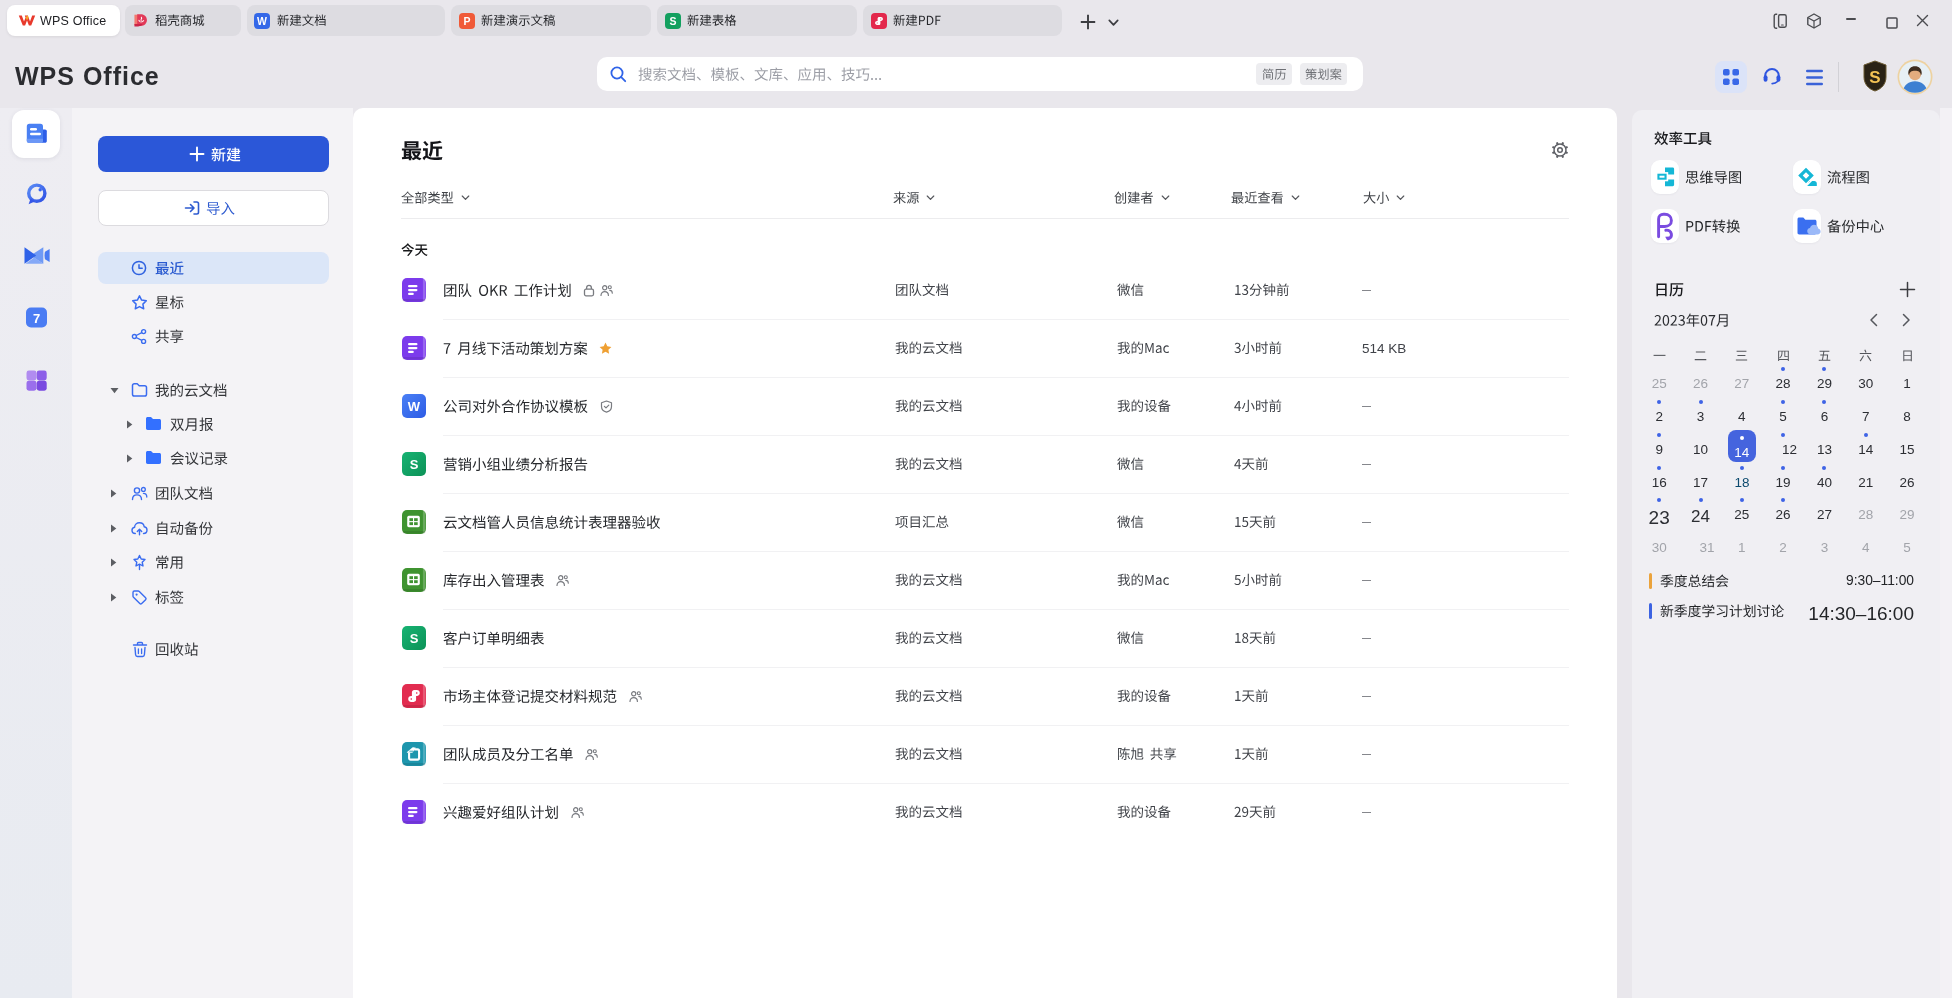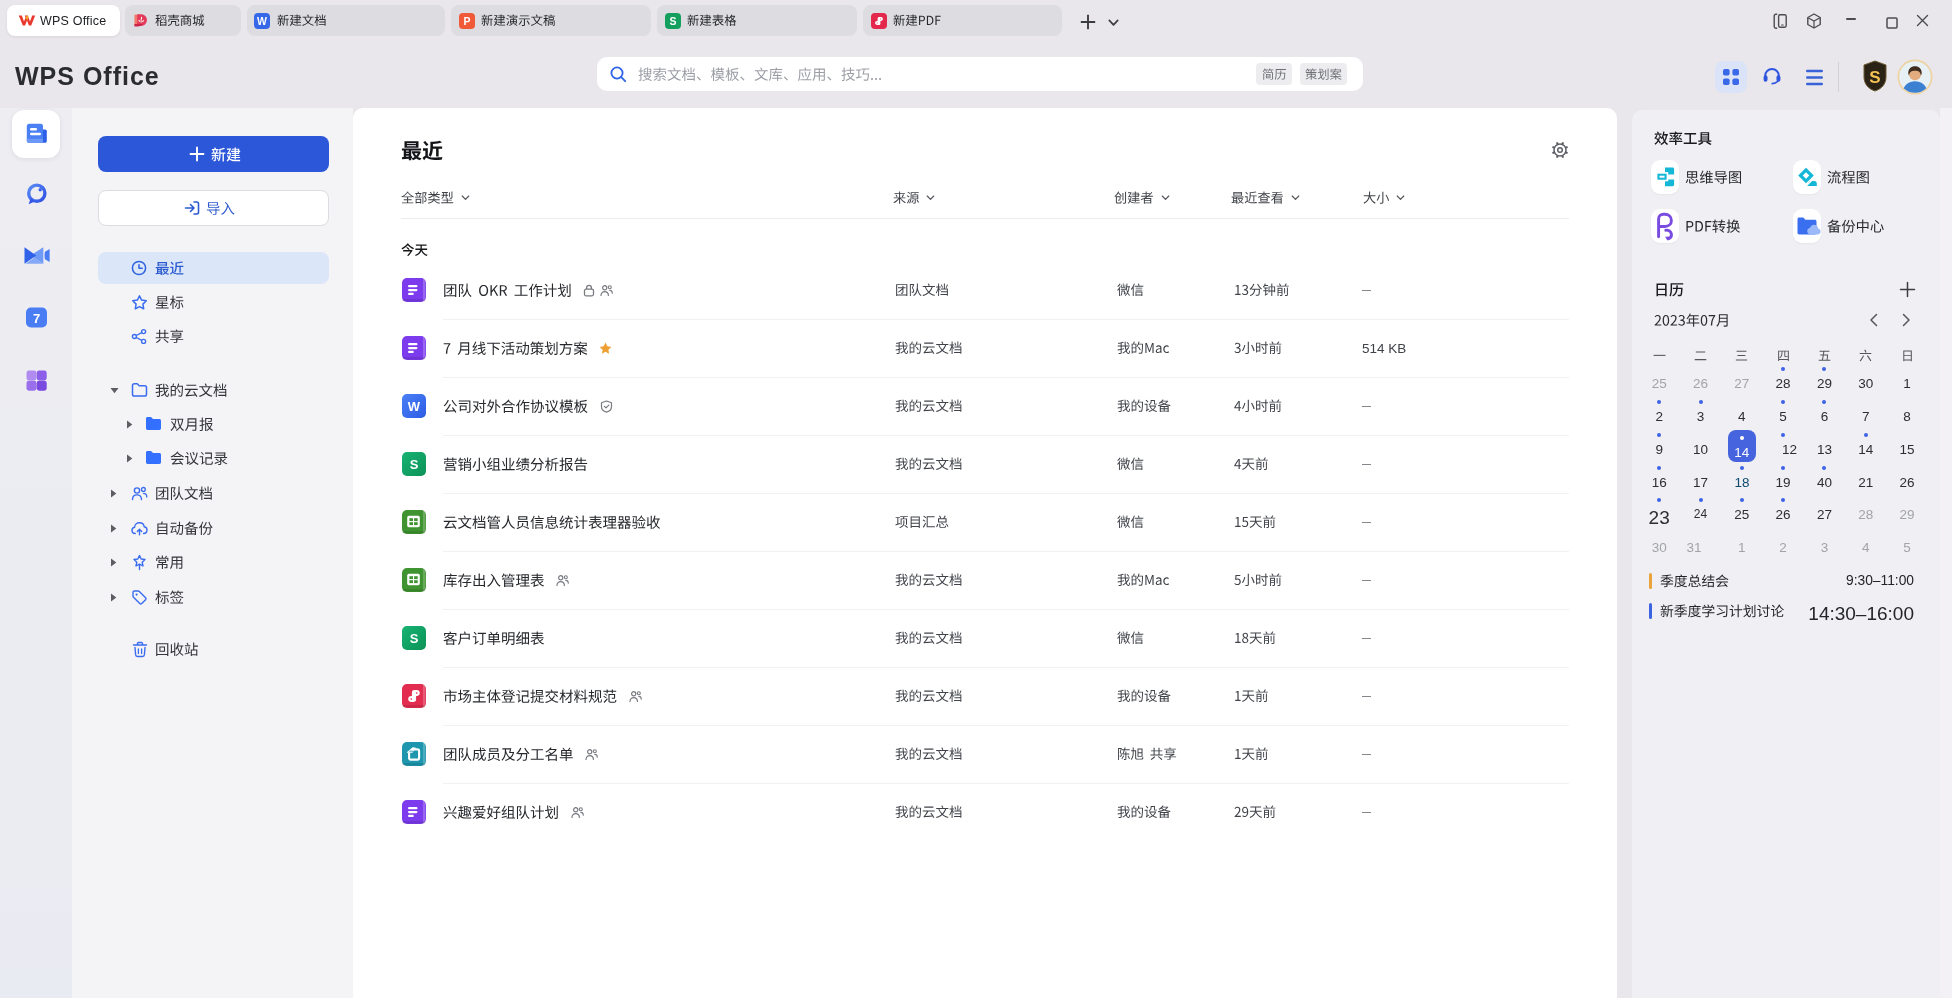--- a/index.html
+++ b/index.html
@@ -1152,31 +1152,31 @@
 <div class="abs" style="left:1728px;top:474.5px;width:28px;text-align:center;font-size:13.5px;color:#0c4a6e">18</div>
 <div class="abs" style="left:1739.8px;top:465.5px;width:4px;height:4px;background:#3e63e6;border-radius:50%"></div>
 <div class="abs" style="left:1769.1px;top:474.5px;width:28px;text-align:center;font-size:13.5px;color:#2c2e33">19</div>
 <div class="abs" style="left:1781.1px;top:465.5px;width:4px;height:4px;background:#3e63e6;border-radius:50%"></div>
 <div class="abs" style="left:1810.4px;top:474.5px;width:28px;text-align:center;font-size:13.5px;color:#2c2e33">40</div>
 <div class="abs" style="left:1822.4px;top:465.5px;width:4px;height:4px;background:#3e63e6;border-radius:50%"></div>
 <div class="abs" style="left:1851.7px;top:474.5px;width:28px;text-align:center;font-size:13.5px;color:#2c2e33">21</div>
 <div class="abs" style="left:1893.0px;top:474.5px;width:28px;text-align:center;font-size:13.5px;color:#2c2e33">26</div>
 <div class="abs" style="left:1645.2px;top:506.5px;width:28px;text-align:center;font-size:19px;color:#2c2e33">23</div>
 <div class="abs" style="left:1657.2px;top:497.5px;width:4px;height:4px;background:#3e63e6;border-radius:50%"></div>
-<div class="abs" style="left:1686.5px;top:506.5px;width:28px;text-align:center;font-size:12px;color:#2c2e33">24</div>
+<div class="abs" style="left:1686.5px;top:506.5px;width:28px;text-align:center;font-size:17px;color:#2c2e33">24</div>
 <div class="abs" style="left:1698.5px;top:497.5px;width:4px;height:4px;background:#3e63e6;border-radius:50%"></div>
 <div class="abs" style="left:1727.8px;top:506.5px;width:28px;text-align:center;font-size:13.5px;color:#2c2e33">25</div>
 <div class="abs" style="left:1739.8px;top:497.5px;width:4px;height:4px;background:#3e63e6;border-radius:50%"></div>
 <div class="abs" style="left:1769.1px;top:506.5px;width:28px;text-align:center;font-size:13.5px;color:#2c2e33">26</div>
 <div class="abs" style="left:1781.1px;top:497.5px;width:4px;height:4px;background:#3e63e6;border-radius:50%"></div>
 <div class="abs" style="left:1810.4px;top:506.5px;width:28px;text-align:center;font-size:13.5px;color:#2c2e33">27</div>
 <div class="abs" style="left:1851.7px;top:506.5px;width:28px;text-align:center;font-size:13.5px;color:#a2a4aa">28</div>
 <div class="abs" style="left:1893.0px;top:506.5px;width:28px;text-align:center;font-size:13.5px;color:#a2a4aa">29</div>
 <div class="abs" style="left:1645.2px;top:539.5px;width:28px;text-align:center;font-size:13.5px;color:#a2a4aa">30</div>
-<div class="abs" style="left:1686.5px;top:539.5px;width:28px;text-align:left;font-size:13.5px;color:#a2a4aa">31</div>
+<div class="abs" style="left:1686.5px;top:539.5px;width:28px;text-align:right;font-size:13.5px;color:#a2a4aa">31</div>
 <div class="abs" style="left:1727.8px;top:539.5px;width:28px;text-align:center;font-size:13.5px;color:#a2a4aa">1</div>
 <div class="abs" style="left:1769.1px;top:539.5px;width:28px;text-align:center;font-size:13.5px;color:#a2a4aa">2</div>
 <div class="abs" style="left:1810.4px;top:539.5px;width:28px;text-align:center;font-size:13.5px;color:#a2a4aa">3</div>
 <div class="abs" style="left:1851.7px;top:539.5px;width:28px;text-align:center;font-size:13.5px;color:#a2a4aa">4</div>
 <div class="abs" style="left:1893.0px;top:539.5px;width:28px;text-align:center;font-size:13.5px;color:#a2a4aa">5</div>
 <div class="abs" style="left:1649px;top:573px;width:3px;height:16px;background:#eba33c;border-radius:1.5px"></div>
 <svg style="position:absolute;left:1660.0px;top:574.1px;overflow:visible" width="69" height="17">
     <g fill="#232528" transform="translate(0,12.14) scale(0.01380)">
       <use href="#g187"></use>
       <use href="#g188" x="1000"></use>

